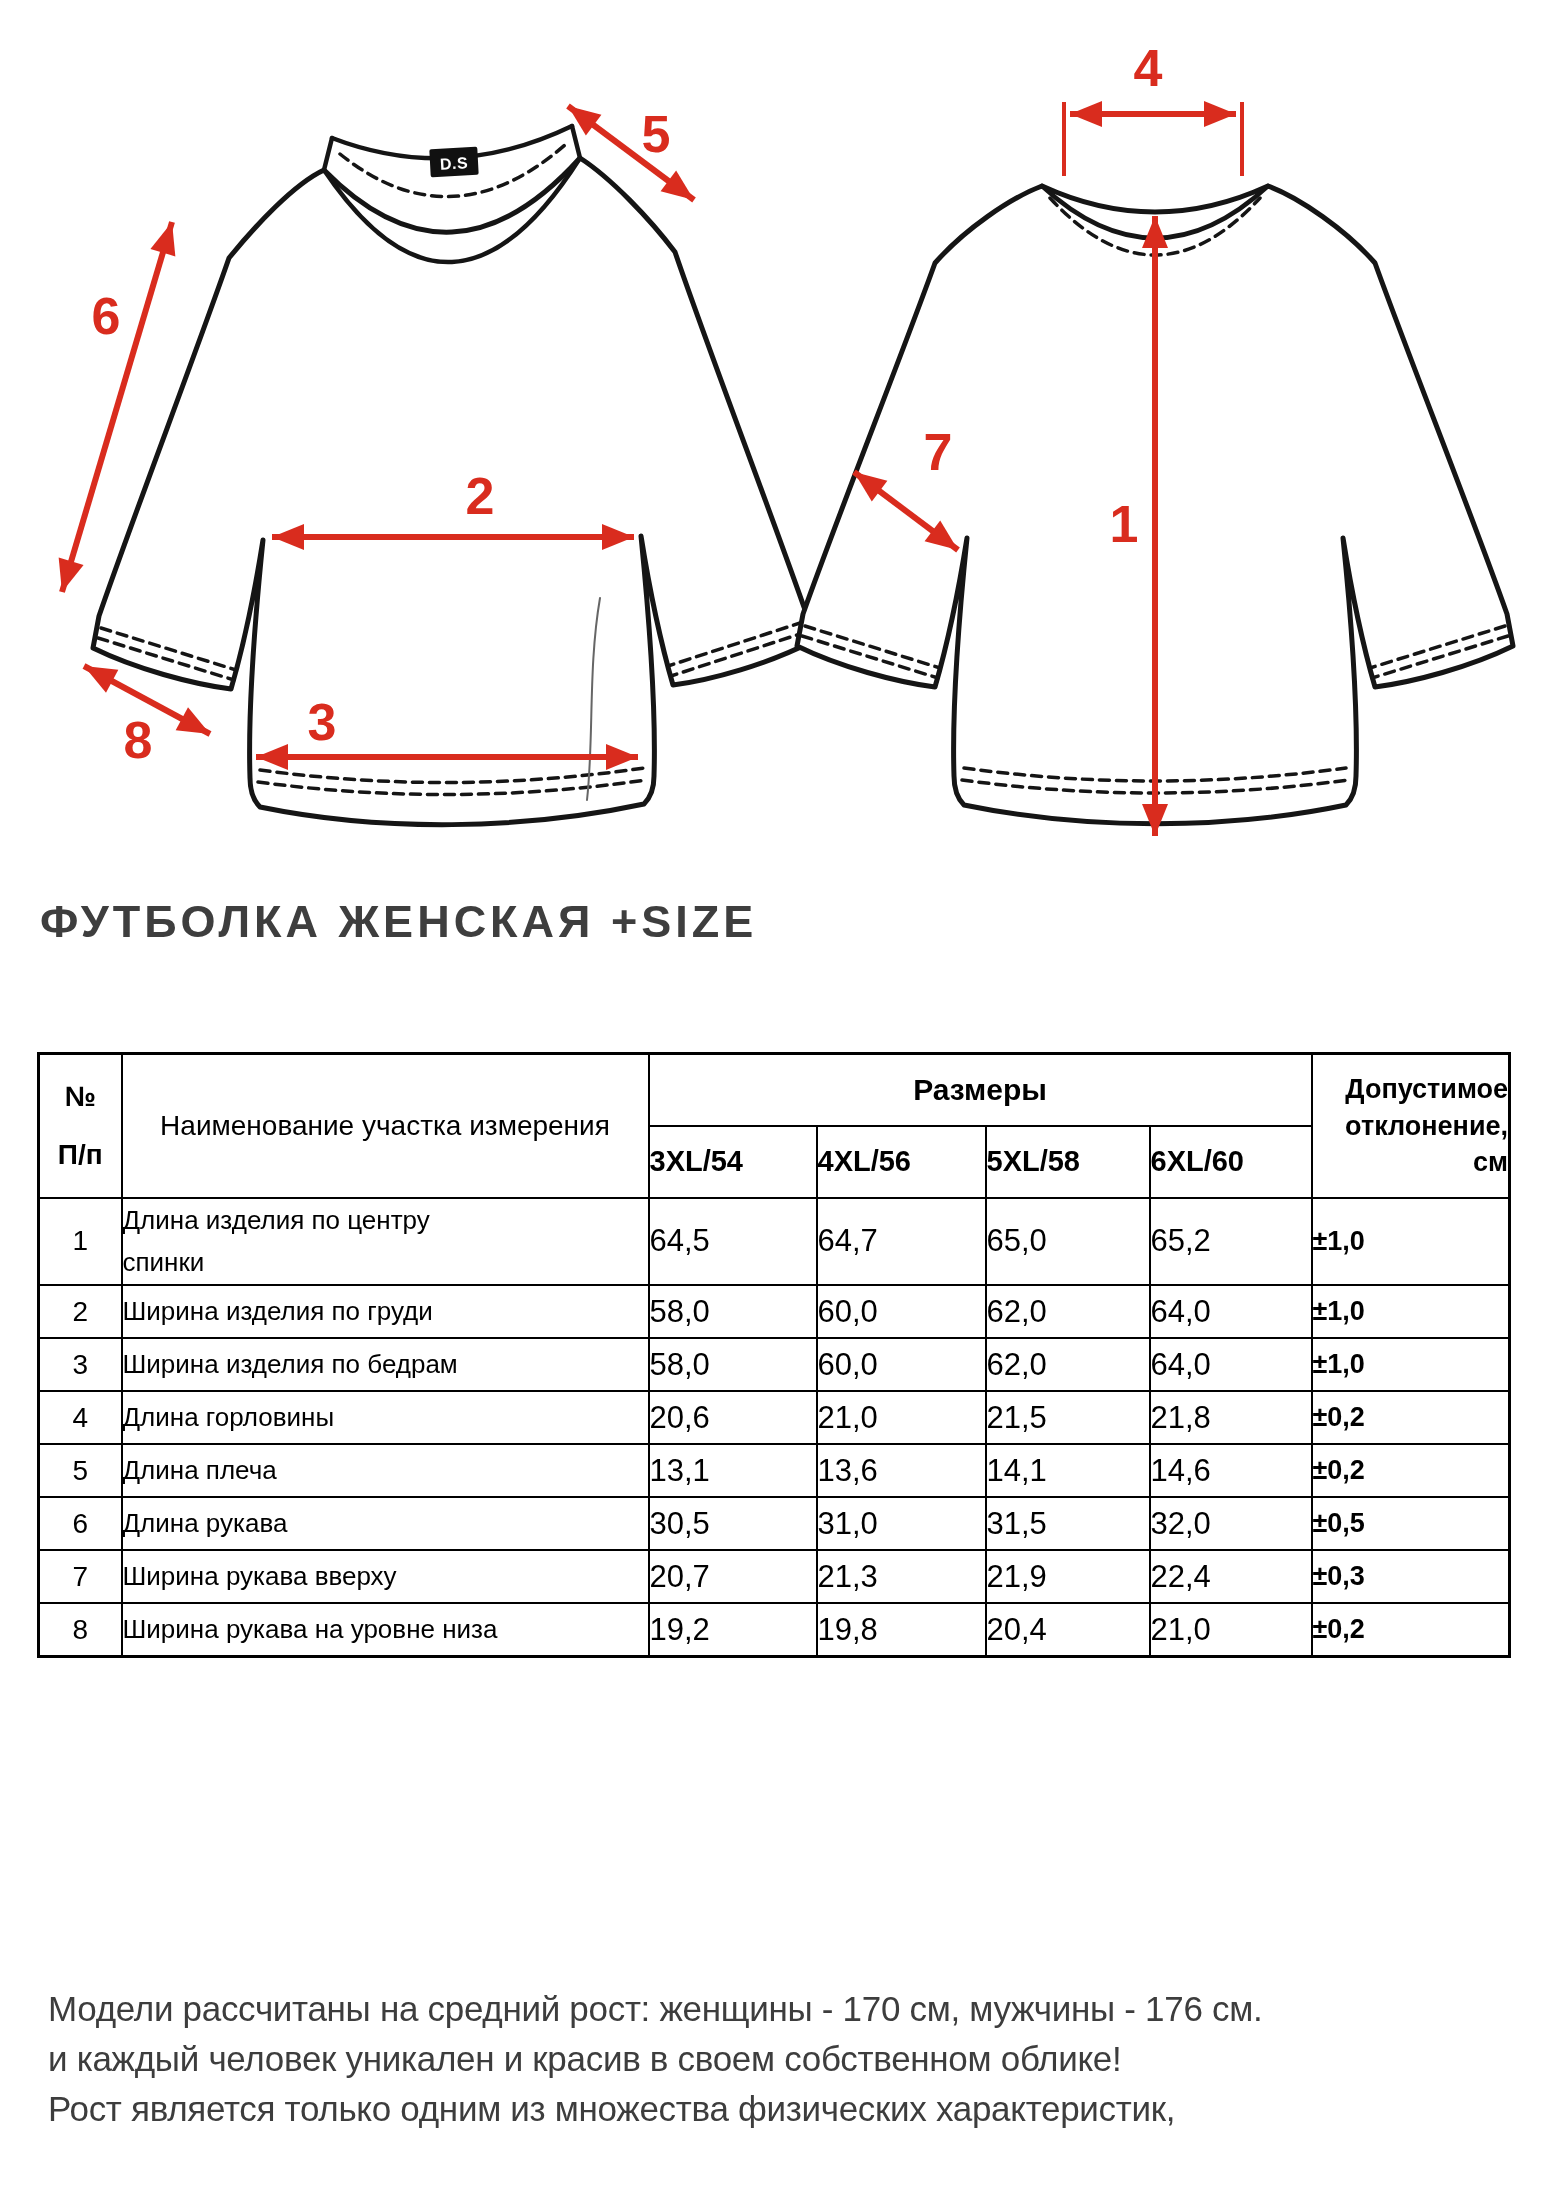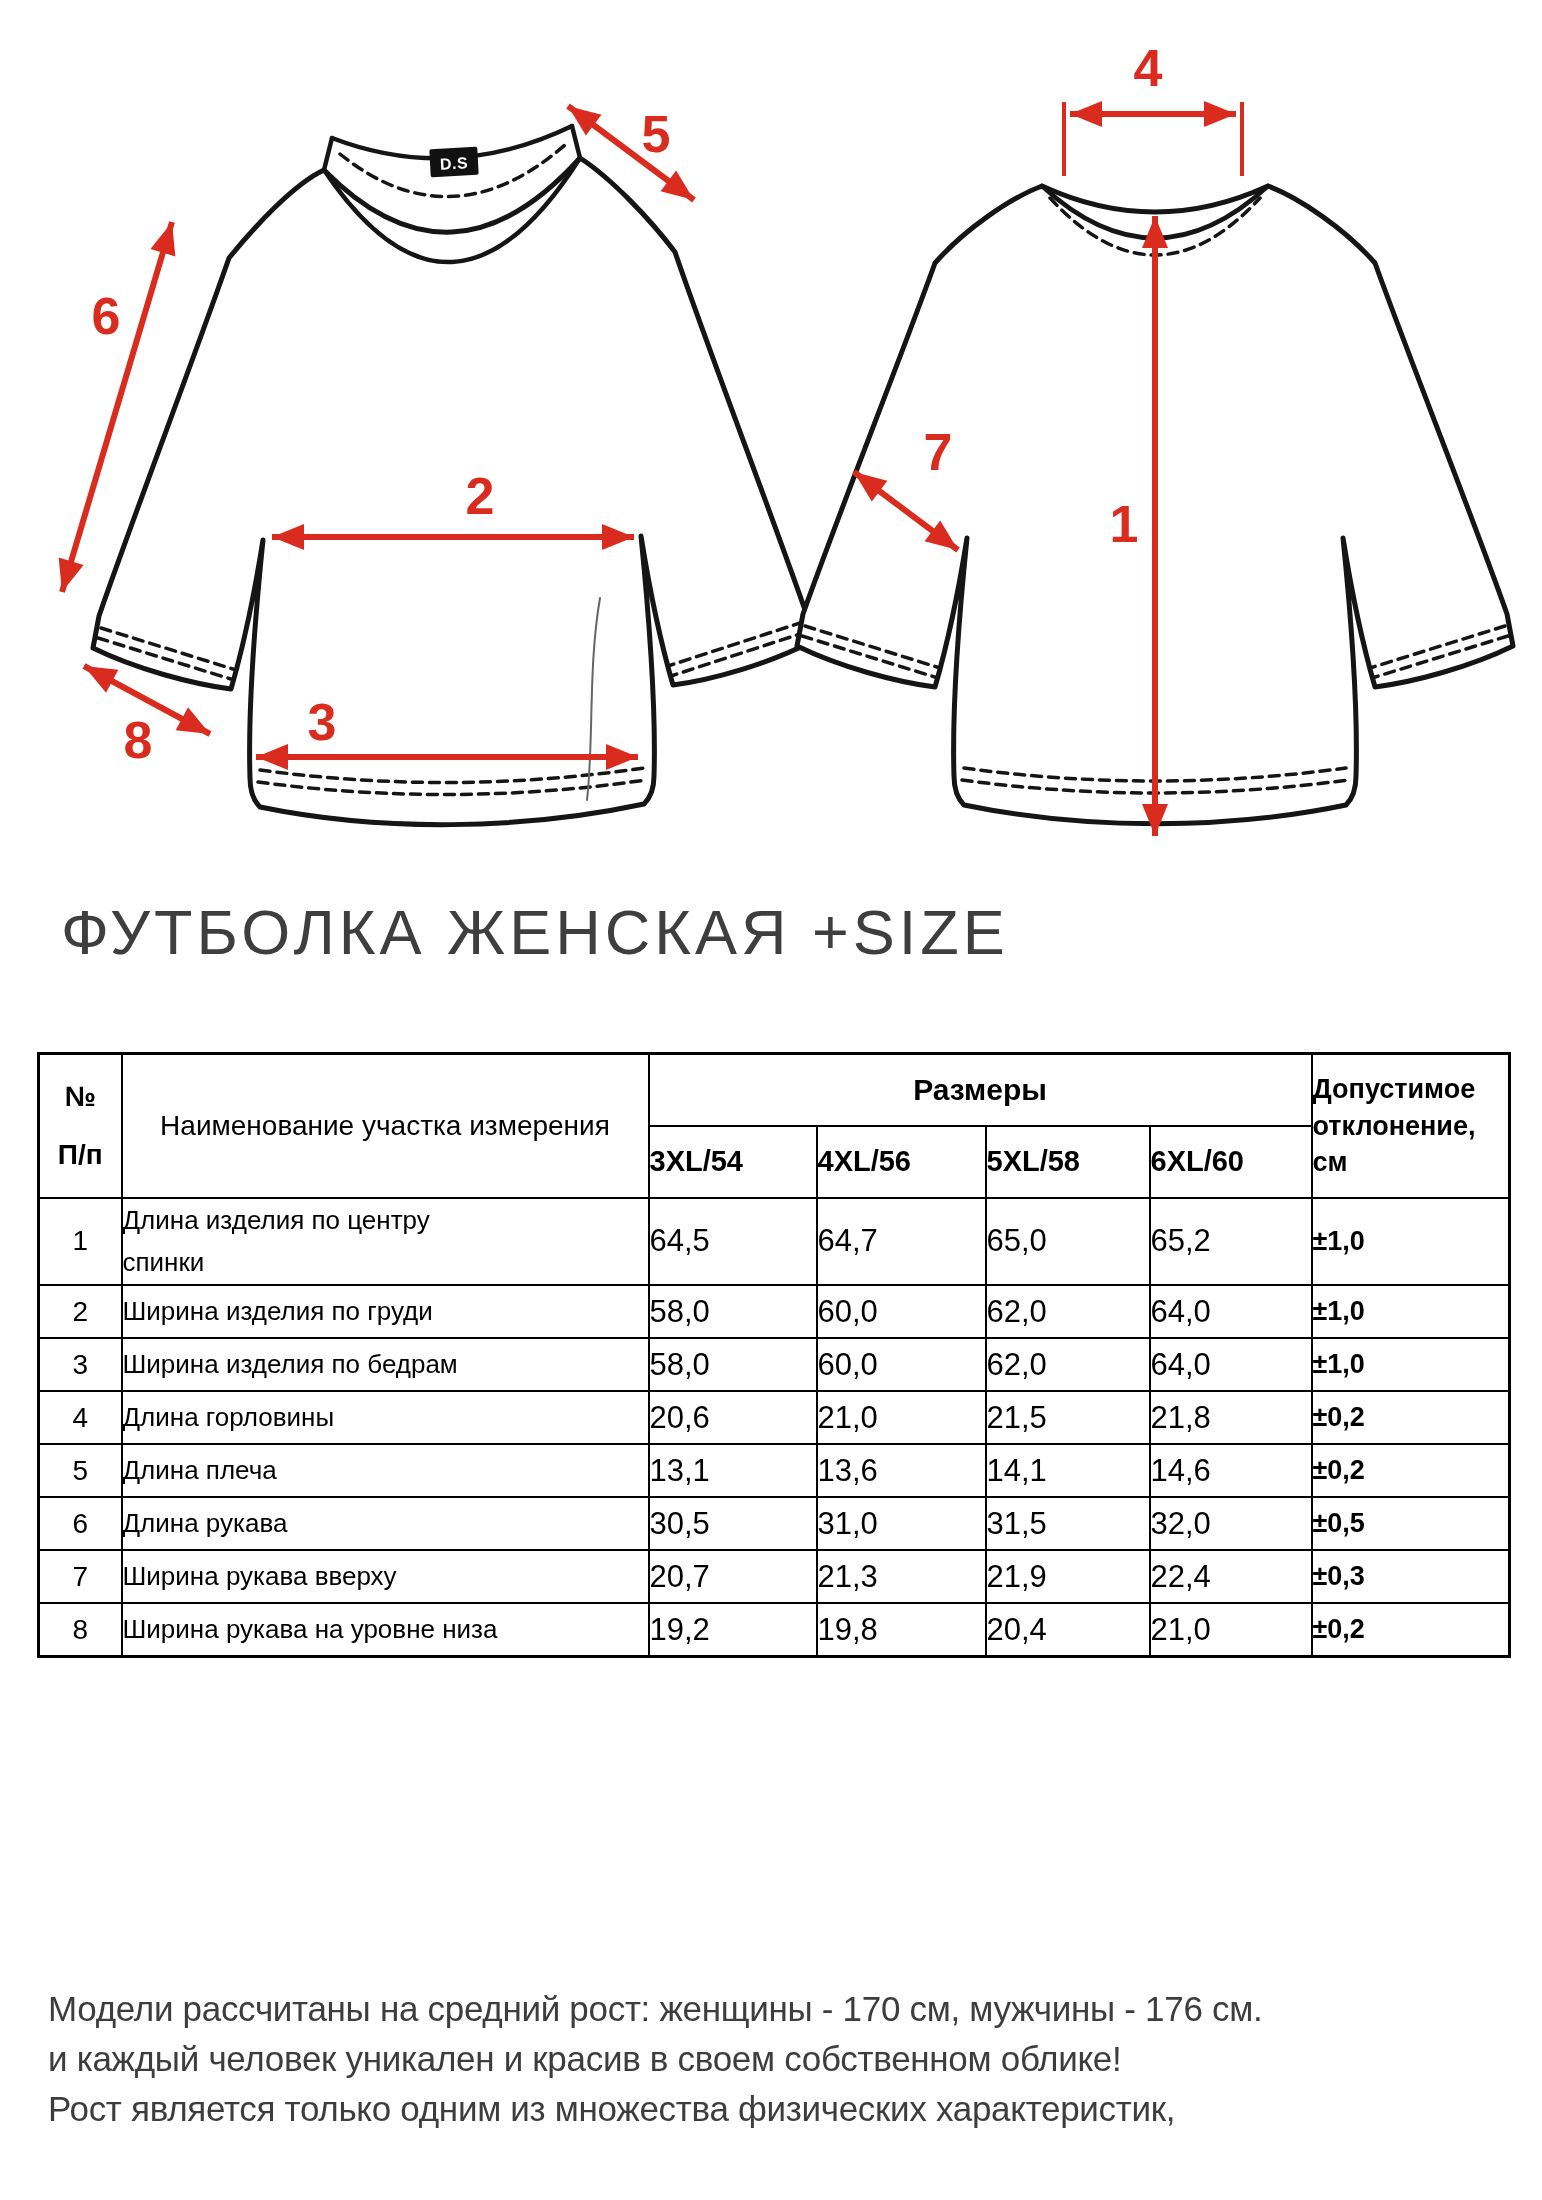--- a/index.html
+++ b/index.html
@@ -3,38 +3,38 @@
 <meta charset="utf-8">
 <style>
   html,body{margin:0;padding:0;}
   body{
     width:1542px;height:2200px;background:#ffffff;position:relative;
     font-family:"Liberation Sans", sans-serif;color:#000;
     overflow:hidden;
   }
   #diagram{position:absolute;top:0;left:0;}
   .page-title{
-    position:absolute;left:61px;top:896px;
-    font-size:63px;font-weight:400;letter-spacing:4px;color:#3e3e3e;
+    position:absolute;left:40px;top:896px;
+    font-size:45px;font-weight:700;letter-spacing:4px;color:#3e3e3e;
     white-space:nowrap;
   }
   table.size-table{
     position:absolute;left:37px;top:1052px;width:1471px;
     border-collapse:collapse;table-layout:fixed;
     border:3px solid #000;
   }
   table.size-table td{border:2px solid #000;padding:0;vertical-align:middle;}
   tr.h1{height:72px;} tr.h2{height:72px;}
   tr.r-tall{height:86px;} tr.r{height:53px;}
   .no-head{text-align:center;font-weight:bold;font-size:28px;}
   .no-head .l1{margin-bottom:26px;}
   .name-head{text-align:center;font-weight:normal;font-size:28px;line-height:2.2;}
   .sizes-head{text-align:center;font-weight:bold;font-size:30px;}
   .size-col{text-align:left;font-weight:bold;font-size:29px;}
-  .tol-head{text-align:left;font-weight:bold;font-size:27px;line-height:1.35;}
+  .tol-head{text-align:right;font-weight:bold;font-size:27px;line-height:1.35;}
   .cell-no{text-align:center;font-size:28px;}
   .cell-name{text-align:left;font-size:26px;padding-left:8px;white-space:pre-line;line-height:1.65;}
   .cell-val{font-size:31px;}
   .cell-tol{text-align:left;font-size:27px;font-weight:bold;}
   .footer-note{
     position:absolute;left:48px;top:1984px;
     font-size:35px;line-height:50px;color:#3d3d3d;letter-spacing:-0.3px;
   }
 </style>
 </head>

